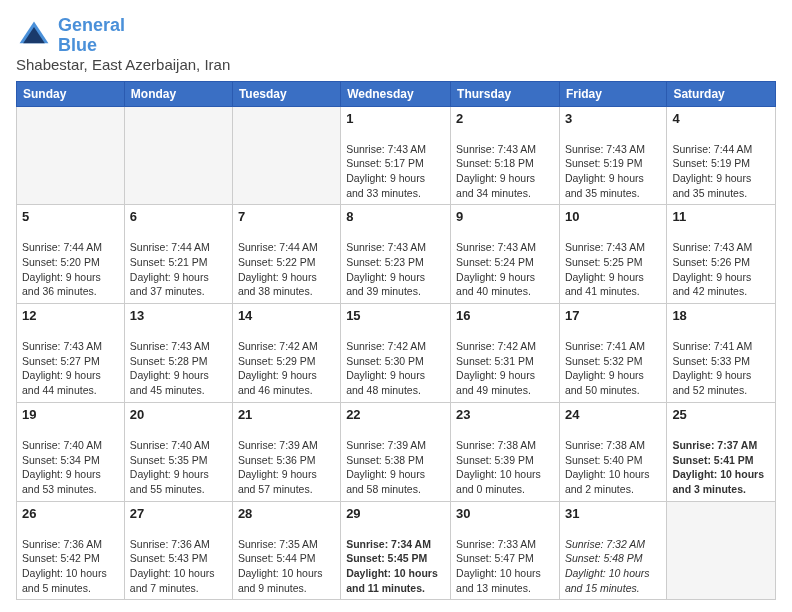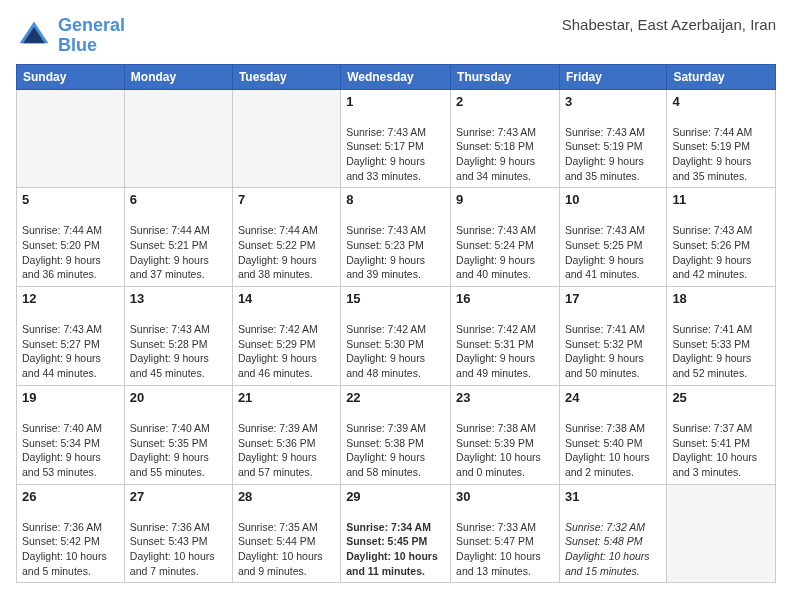--- a/index.html
+++ b/index.html
@@ -8,20 +8,21 @@
       background: #fff;
       width: 792px;
       min-height: 612px;
       padding: 16px;
     }
     .header {
       display: flex;
       align-items: flex-start;
       justify-content: space-between;
       margin-bottom: 8px;
+      flex-direction: column;
     }
     .logo {
       display: flex;
       align-items: center;
       gap: 6px;
     }
     .logo-text {
       font-size: 18px;
       font-weight: bold;
       color: #1a3a6b;
@@ -297,21 +298,21 @@
         </td>
         <td>
           <span class="day-num">24</span>
           <div class="day-info" style="white-space: pre-line;">Sunrise: 7:38 AM
 Sunset: 5:40 PM
 Daylight: 10 hours
 and 2 minutes.</div>
         </td>
         <td>
           <span class="day-num">25</span>
-          <div class="day-info" style="white-space: pre-line;">Sunrise: 7:37 AM
+          <div class="day-info" style="white-space: pre-line; font-weight: bold;">Sunrise: 7:37 AM
 Sunset: 5:41 PM
 Daylight: 10 hours
 and 3 minutes.</div>
         </td>
       </tr>
       <tr class="week-row">
         <td>
           <span class="day-num">26</span>
           <div class="day-info" style="white-space: pre-line;">Sunrise: 7:36 AM
 Sunset: 5:42 PM

